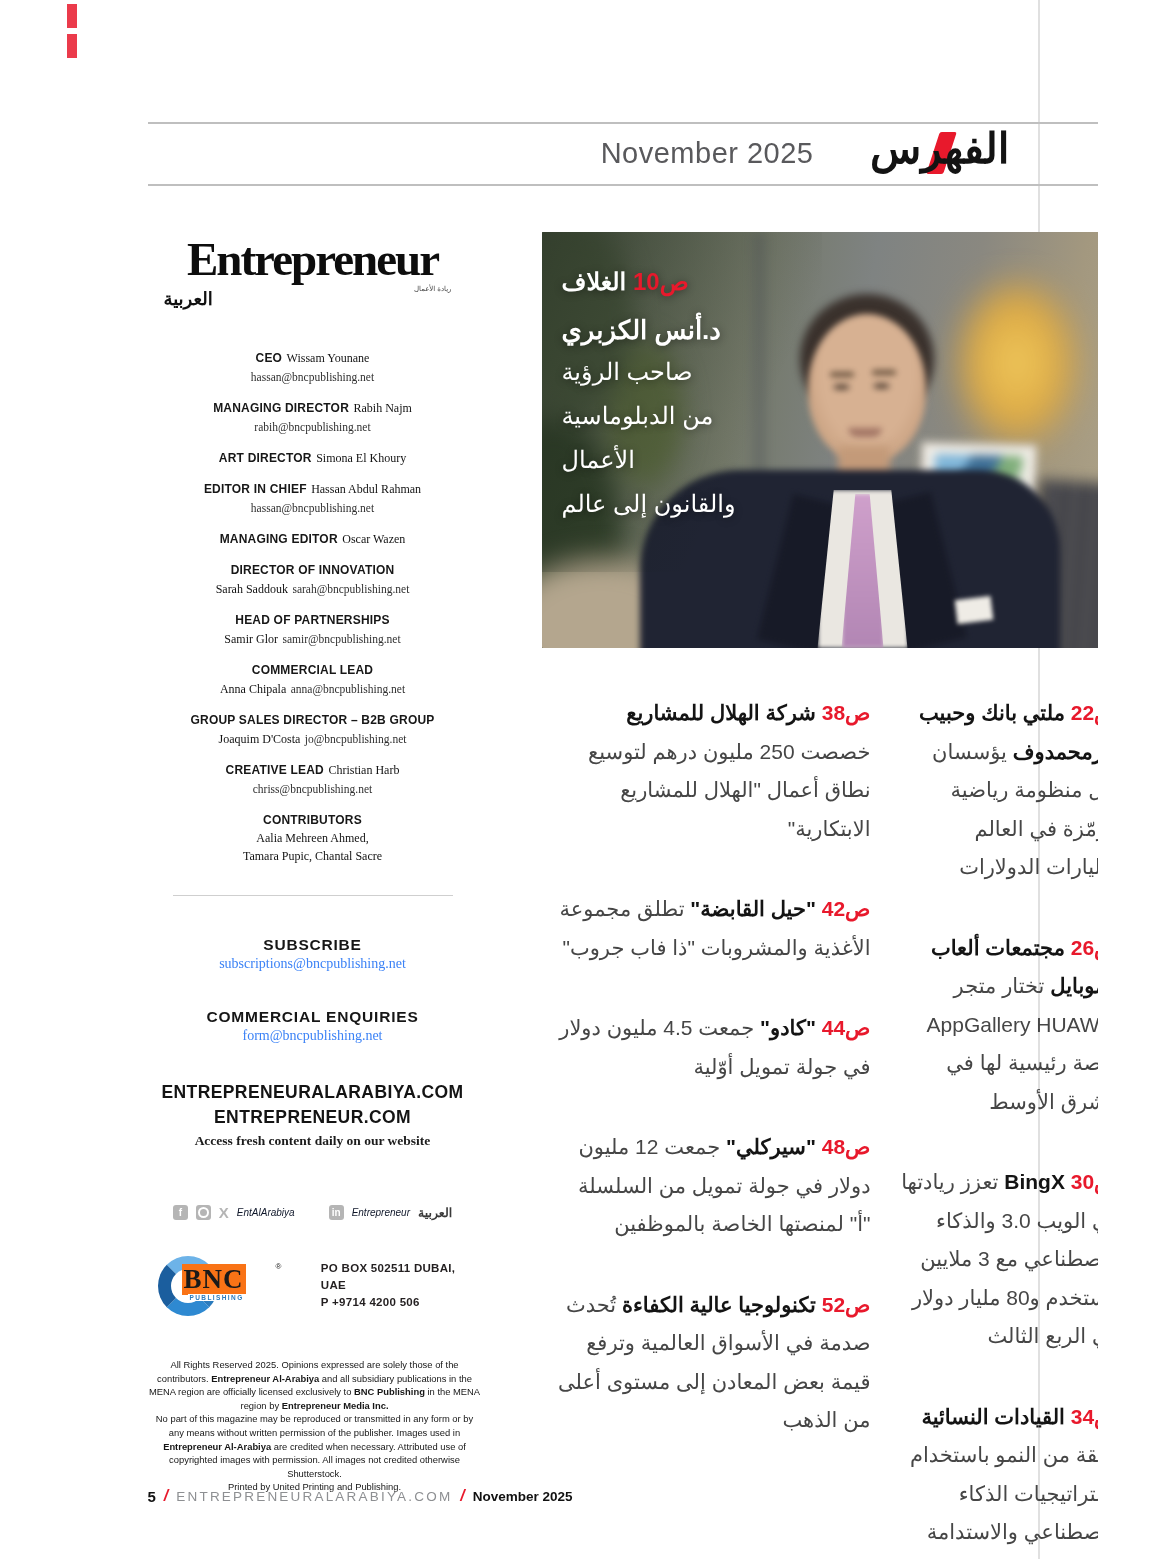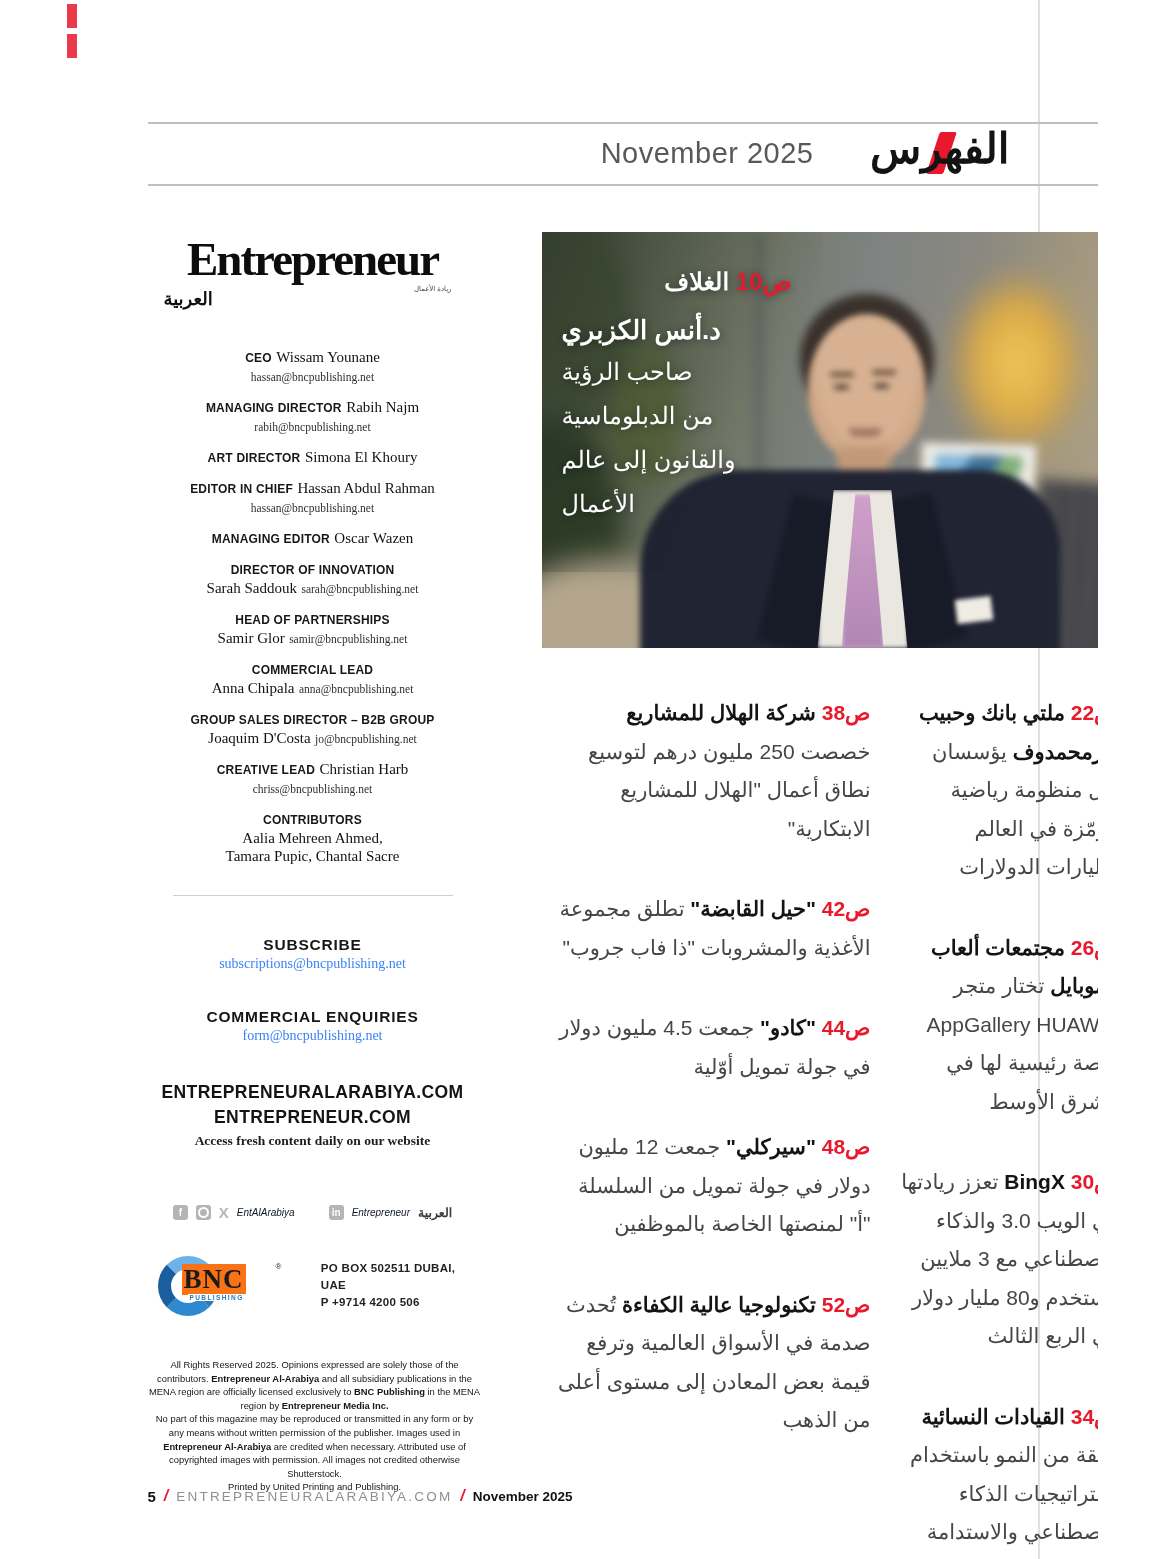--- a/index.html
+++ b/index.html
@@ -16,21 +16,21 @@
   .hdr-title{position:absolute;right:88px;top:124px;font-size:42px;font-weight:900;color:#131313;direction:rtl;}
 
   
   .leftcol{position:absolute;left:93px;top:236px;width:330px;text-align:center;}
   .logo-block{position:relative;height:112px;}
   .logo-word{font-family:"Liberation Serif",serif;font-weight:700;font-size:47px;letter-spacing:-2px;color:#0d0d0d;line-height:1;}
   .logo-ar{position:absolute;left:16px;top:52px;font-size:18px;font-weight:700;color:#111;direction:rtl;}
   .logo-tag{position:absolute;right:26px;top:49px;font-size:7px;color:#444;direction:rtl;}
   .staff{margin-bottom:12px;line-height:18px;}
   .role{font-weight:700;font-size:12px;color:#171717;letter-spacing:.2px;}
-  .sname{font-family:"Liberation Serif",serif;font-size:15px;color:#121212;}
+  .sname{font-family:"Liberation Serif",serif;font-size:12px;color:#121212;}
   .semail{font-family:"Liberation Serif",serif;font-size:11.5px;color:#2f2f2f;}
   .pre{white-space:pre-line;text-align:center;}
   .divider{width:280px;height:1px;background:#cfcfcf;margin:30px auto 40px auto;}
   .sub-label{font-weight:800;font-size:15.5px;letter-spacing:.8px;color:#161616;}
   .sub-email{font-family:"Liberation Serif",serif;font-size:14px;color:#3b82f6;margin-top:2px;}
   .sub-block{margin-bottom:36px;margin-top:24px;}
   .sites{font-weight:800;font-size:17.5px;line-height:25px;letter-spacing:.4px;color:#141414;}
   .site-note{font-family:"Liberation Serif",serif;font-weight:700;font-size:13.5px;margin-top:3px;color:#1c1c1c;}
   .social-row{display:flex;align-items:center;justify-content:center;gap:8px;margin-top:56px;}
   .icon-sq{width:15px;height:15px;border-radius:3px;background:#b5b5b5;color:#fff;display:inline-flex;
@@ -84,21 +84,21 @@
   .lapel{width:70px;height:150px;background:#171a27;filter:blur(3px);}
   .lapel.l{left:232px;top:268px;transform:rotate(14deg);}
   .lapel.r{left:338px;top:266px;transform:rotate(-14deg);}
   .shirt{left:276px;top:258px;width:90px;height:158px;background:#eae7e1;clip-path:polygon(18% 0,82% 0,100% 100%,0 100%);filter:blur(2px);}
   .tie{left:300px;top:262px;width:42px;height:154px;background:linear-gradient(#cfa0cb,#b286b4);
        clip-path:polygon(33% 0,67% 0,100% 100%,0 100%);filter:blur(2px);}
   .pocket-square{left:414px;top:366px;width:36px;height:24px;background:#efece6;transform:rotate(-7deg);filter:blur(2px);}
 
   .cover-caption{position:absolute;left:507px;top:268px;width:230px;direction:rtl;text-align:left;color:#fff;
                  text-shadow:0 1px 8px rgba(0,0,0,.45);}
-  .cap-line1{font-size:24px;font-weight:600;text-align:right;}
+  .cap-line1{font-size:24px;font-weight:600;}
   .cap-pg{color:#e8192c;font-weight:800;}
   .cap-name{font-size:26px;font-weight:800;margin-top:14px;line-height:40px;}
   .cap-line{font-size:24px;line-height:44px;font-weight:500;}
 
   
   .toc-col{position:absolute;direction:rtl;text-align:right;}
   .toc-mid{left:498px;top:694px;width:318px;}
   .toc-right{left:843px;top:694px;width:222px;}
   .toc-entry{font-size:21px;line-height:38.5px;color:#464646;margin-bottom:42px;}
   .pg{color:#e8192c;font-weight:800;}
@@ -259,22 +259,22 @@
 
   <div class="cover-caption">
     <div class="cap-line1">
       <span class="cap-pg">ص10</span>
       <span>الغلاف</span>
     </div>
     <div class="cap-name">د.أنس الكزبري</div>
     <div>
         <div class="cap-line">صاحب الرؤية</div>
         <div class="cap-line">من الدبلوماسية</div>
+        <div class="cap-line">الأعمال</div>
         <div class="cap-line">والقانون إلى عالم</div>
-        <div class="cap-line">الأعمال</div>
       </div>
   </div>
 
   <div class="toc-col toc-mid">
       <div class="toc-entry"><span class="pg">ص38</span> <span class="tb">شركة الهلال للمشاريع</span> <span>خصصت 250 مليون درهم لتوسيع نطاق أعمال "الهلال للمشاريع الابتكارية"</span></div>
       <div class="toc-entry"><span class="pg">ص42</span> <span class="tb">"حيل القابضة"</span> <span>تطلق مجموعة الأغذية والمشروبات "ذا فاب جروب"</span></div>
       <div class="toc-entry"><span class="pg">ص44</span> <span class="tb">"كادو"</span> <span>جمعت 4.5 مليون دولار في جولة تمويل أوّلية</span></div>
       <div class="toc-entry"><span class="pg">ص48</span> <span class="tb">"سيركلي"</span> <span>جمعت 12 مليون دولار في جولة تمويل من السلسلة "أ" لمنصتها الخاصة بالموظفين</span></div>
       <div class="toc-entry"><span class="pg">ص52</span> <span class="tb">تكنولوجيا عالية الكفاءة</span> <span>تُحدث صدمة في الأسواق العالمية وترفع قيمة بعض المعادن إلى مستوى أعلى من الذهب</span></div>
     </div>

